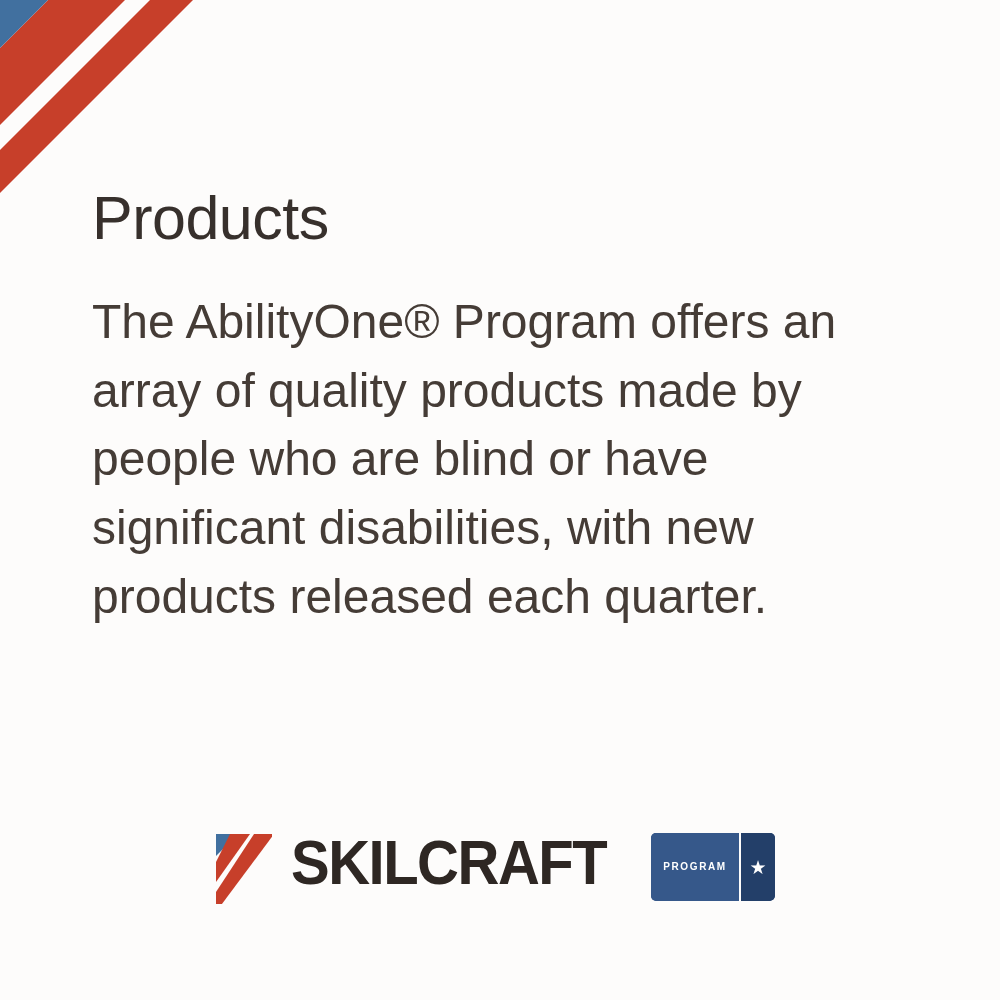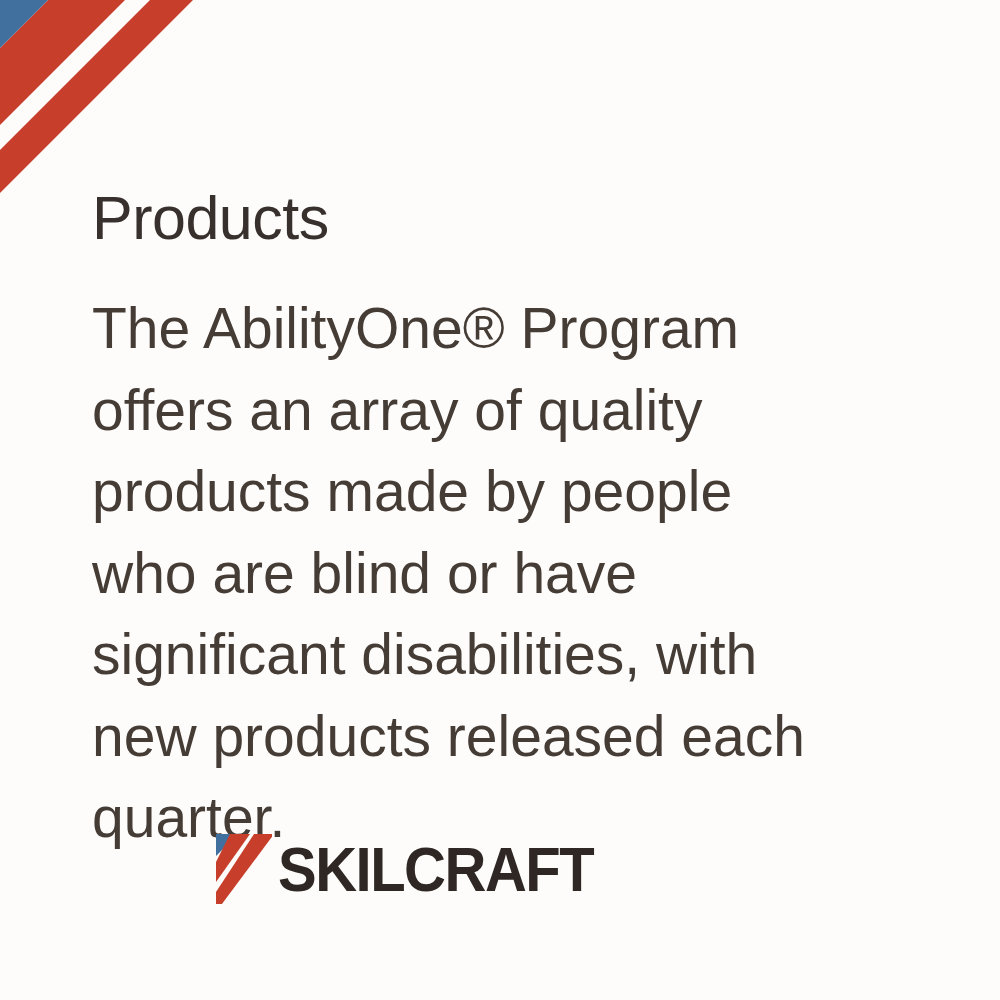--- a/index.html
+++ b/index.html
@@ -47,21 +47,21 @@
   .page-title {
     font-size: 61px;
     font-weight: 400;
     letter-spacing: -0.5px;
     color: #37302c;
     margin: 0 0 38px 0;
     line-height: 1.05;
     font-family: "Liberation Sans", sans-serif;
   }
   .body-copy {
-    font-size: 57px;
+    font-size: 48px;
     line-height: 1.43;
     color: #453c36;
     margin: 0;
     font-weight: 400;
     max-width: 760px;
     font-family: "Liberation Sans", sans-serif;
   }
 
   
   .logo-row {
@@ -71,22 +71,21 @@
     top: 818px;
     height: 100px;
   }
 
   
   .skilcraft-lockup {
     position: absolute;
     left: 216px;
     top: 16px;
     display: flex;
-    align-items: center;
-    gap: 6px;
+    gap: 19px;
   }
   .skilcraft-mark {
     width: 56px;
     height: 70px;
     display: block;
   }
   .skilcraft-word {
     font-size: 58px;
     font-weight: 700;
     letter-spacing: -1.5px;
@@ -208,16 +207,24 @@
             <polygon points="0,0 22,0 0,22" fill="#41709f"></polygon>
             <polygon points="14,0 34,0 0,48 0,28" fill="#c73f2a"></polygon>
             <polygon points="38,0 58,0 0,78 0,58" fill="#c73f2a"></polygon>
           </g>
         </svg>
       </span>
       <span class="skilcraft-word">SKILCRAFT</span>
     </div>
 
     <div class="abilityone-logo">
+      <div class="ao-bottom">
+        <div class="ao-program">
+          <span class="ao-program-text">PROGRAM</span>
+        </div>
+        <div class="ao-star-box">
+          <span class="ao-star">★</span>
+        </div>
+      </div>
     </div>
 
   </div>
 </div>
 
 </body></html>

